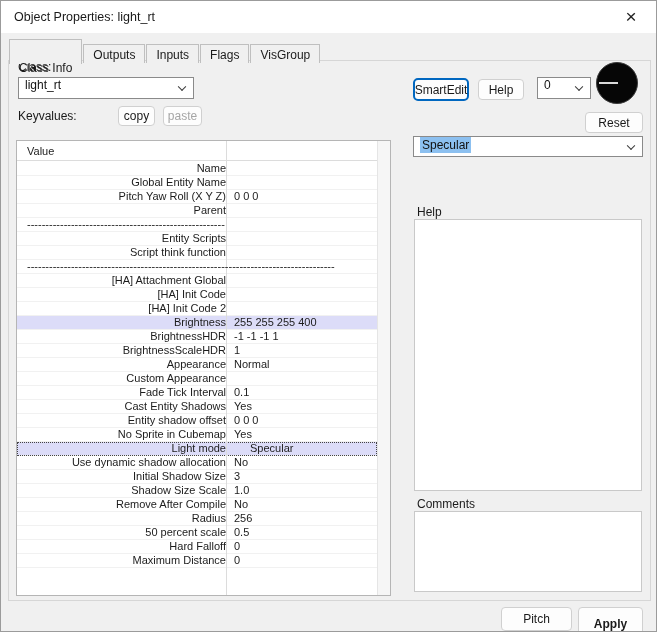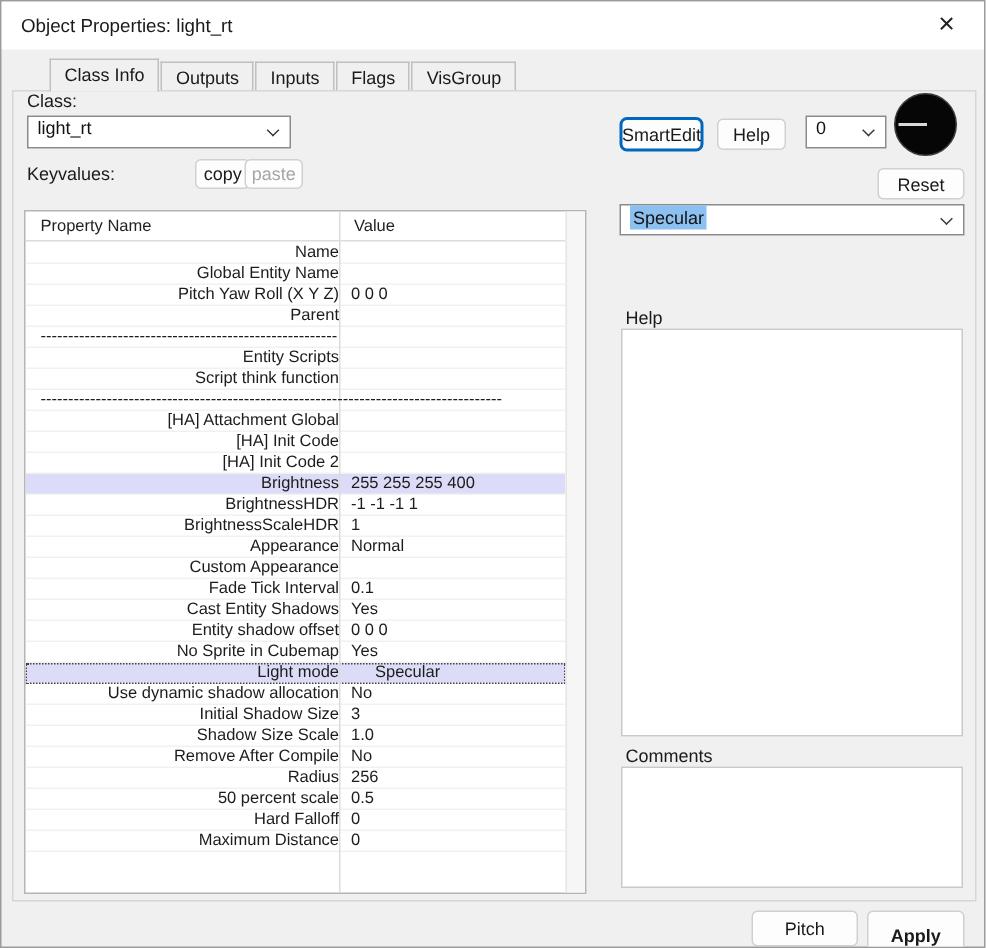--- a/index.html
+++ b/index.html
@@ -11,21 +11,21 @@
 
   .titlebar { position: absolute; top: 0; left: 0; right: 0; height: 32px; background: var(--titlebar-bg, #ffffff); }
   .title { position: absolute; left: 13px; top: 9px; font-size: 12.5px; color: #1a1a1a; }
   .close-btn { position: absolute; right: 8px; top: 0; width: 34px; height: 30px; display: flex;
                align-items: center; justify-content: center; cursor: pointer; }
   .close-glyph { font-size: 19px; color: #222; line-height: 1; }
 
   .tab-strip { position: absolute; left: 8px; top: 38px; display: flex; align-items: flex-end; z-index: 6; }
   .tab { font-size: 12px; color: #1a1a1a; background: #f0f0f0; border: 1px solid #bfbfbf; border-bottom: none;
          padding: 3px 9px 3px; height: 19px; margin-right: 1px; white-space: nowrap; }
-  .tab.active { height: 22px; padding-top: 3px; position: relative; z-index: 7; margin-bottom: -1px; background: #f0f0f0; margin-left: 24px; }
+  .tab.active { height: 22px; padding-top: 21px; position: relative; z-index: 7; margin-bottom: -1px; background: #f0f0f0; }
   .tab-frame { position: absolute; left: 7px; top: 59px; width: 643px; height: 541px;
                border: 1px solid #d6d6d6; z-index: 1; }
 
   .lbl { position: absolute; font-size: 12px; color: #1a1a1a; z-index: 3; white-space: nowrap; }
 
   .combo { position: absolute; background: #fff; border: 1px solid #8a8a8a; display: flex; align-items: flex-start;
            font-size: 12px; color: #111; padding-left: 6px; z-index: 3; }
   .combo .chev { position: absolute; right: 8px; top: 50%; width: 6px; height: 6px;
                  border-right: 1.4px solid #3a3a3a; border-bottom: 1.4px solid #3a3a3a;
                  transform: translateY(-70%) rotate(45deg); }
@@ -82,21 +82,21 @@
     </div>
   <div class="tab-frame"></div>
 
   <div class="lbl" style="left:17px; top:59px;">Class:</div>
   <div class="combo" style="left:17px; top:76px; width:176px; height:22px;">
     <span>light_rt</span>
     <span class="chev"></span>
   </div>
 
   <div class="lbl" style="left:17px; top:108px;">Keyvalues:</div>
-  <div class="btn" style="left:129px; top:105px; width:37px; height:20px;text-align:center;">copy</div>
+  <div class="btn" style="left:117px; top:105px; width:37px; height:20px;text-align:center;">copy</div>
   <div class="btn disabled" style="left:162px; top:105px; width:39px; height:20px;">paste</div>
 
   <div class="btn accent" style="left:412px; top:77px; width:56px; height:23px;">SmartEdit</div>
   <div class="btn" style="left:477px; top:78px; width:46px; height:21px;">Help</div>
 
   <div class="lbl" style="left:537px; top:74px;">Angles:</div>
   <div class="combo" style="left:536px; top:76px; width:54px; height:22px;">
     <span>0</span>
     <span class="chev"></span>
   </div>
@@ -108,21 +108,20 @@
   <div class="btn" style="left:584px; top:111px; width:58px; height:21px;">Reset</div>
 
   <div class="combo" style="left:412px; top:135px; width:230px; height:21px;">
     <span class="sel-text">Specular</span>
     <span class="chev"></span>
   </div>
 
   <div class="grid">
     <div class="gdivider"></div>
     <div class="grid-header">
-      <div class="hcell first">Property Name</div>
       <div class="hcell">Value</div>
     </div>
     <div class="gbody">
         <div class="grow">
           <div class="cell name">Name</div>
           <div class="cell value"></div>
         </div>
         <div class="grow">
           <div class="cell name">Global Entity Name</div>
           <div class="cell value"></div>

